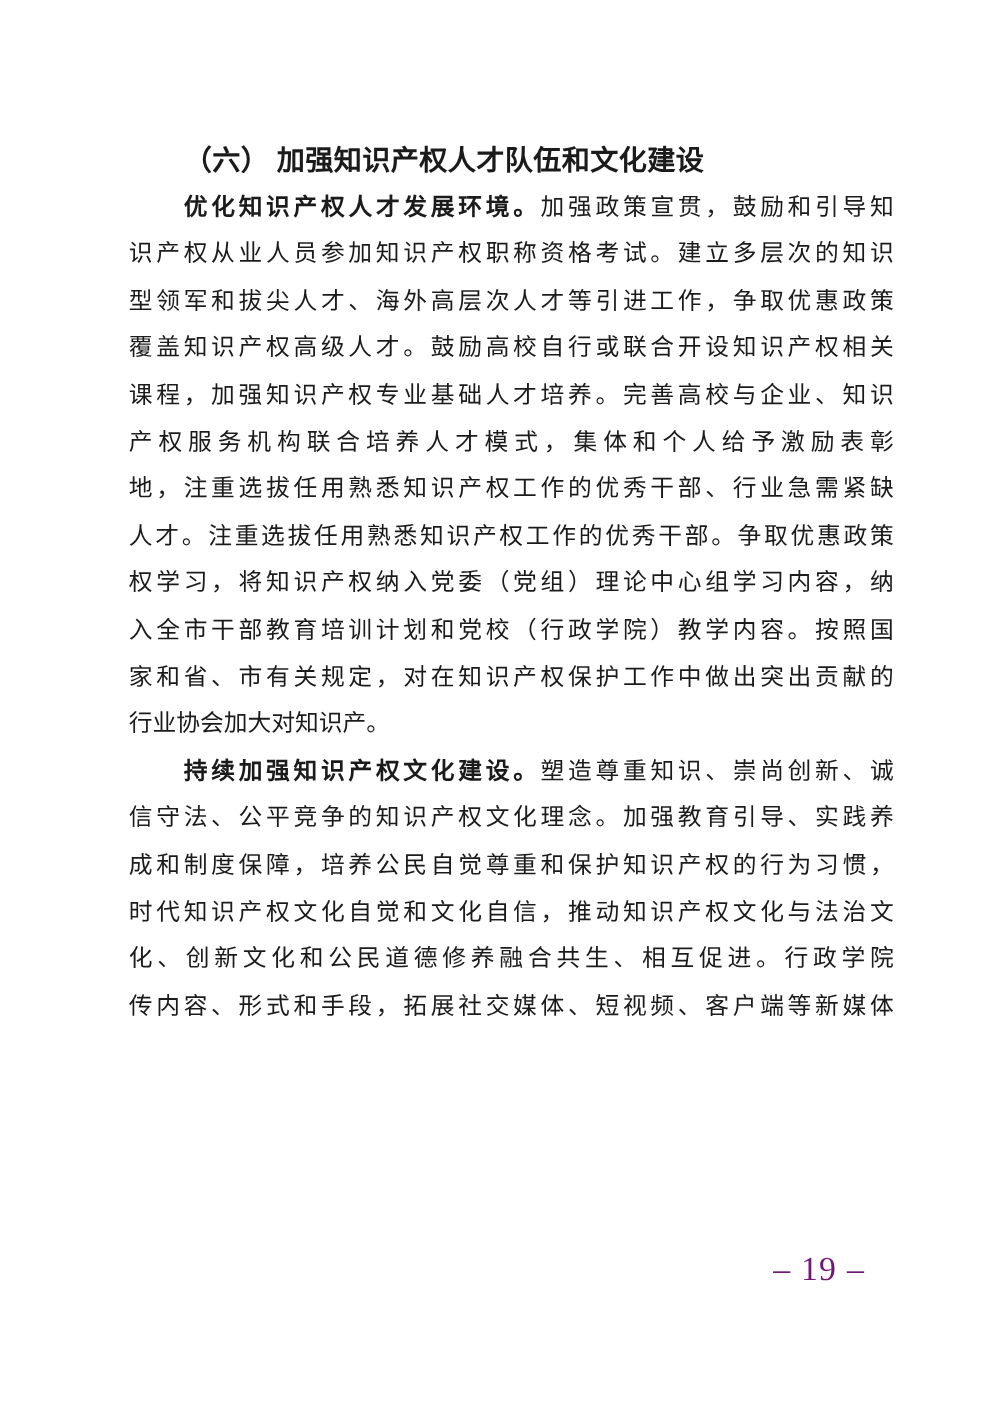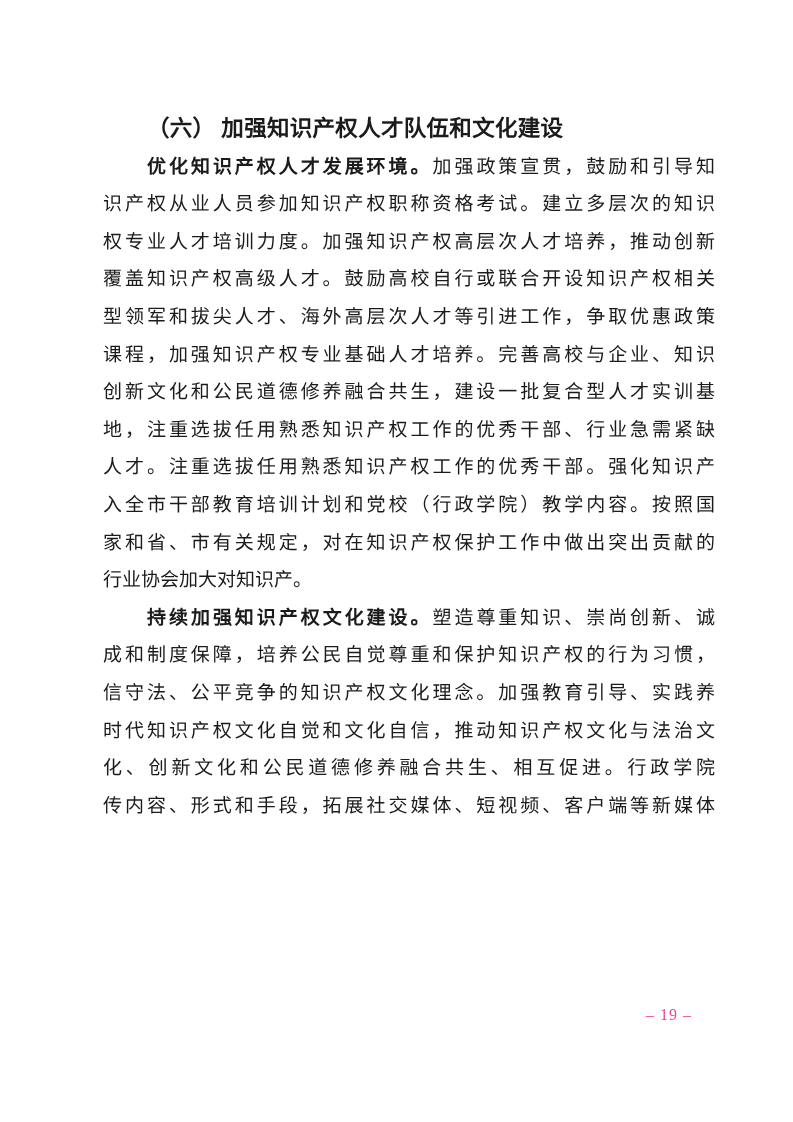--- a/index.html
+++ b/index.html
@@ -42,52 +42,52 @@
     font-size: 22.5px;
     letter-spacing: 0.3px;
   }
   .lead {
     font-weight: bold;
   }
   .page-number {
     position: absolute;
     top: 1002px;
     right: 101px;
-    font-size: 16px;
+    font-size: 27px;
     line-height: 26px;
     letter-spacing: 1px;
-    color: #ec4899;
+    color: #701a75;
   }
 </style>
 </head>
 <body>
 
 <div class="text-column">
 
   <div class="line heading no-stretch indent">（六） 加强知识产权人才队伍和文化建设</div>
 
   <div>
     <div class="line indent"><span class="lead">优化知识产权人才发展环境。</span><span>加强政策宣贯，鼓励和引导知</span></div>
     <div class="line">识产权从业人员参加知识产权职称资格考试。建立多层次的知识</div>
-    <div class="line">权专业人才培训力度。加强知识产权高层次人才培养，推动创新</div>
+    <div class="line">型领军和拔尖人才、海外高层次人才等引进工作，争取优惠政策</div>
     <div class="line">覆盖知识产权高级人才。鼓励高校自行或联合开设知识产权相关</div>
-    <div class="line">型领军和拔尖人才、海外高层次人才等引进工作，争取优惠政策</div>
     <div class="line">课程，加强知识产权专业基础人才培养。完善高校与企业、知识</div>
-    <div class="line">创新文化和公民道德修养融合共生，建设一批复合型人才实训基</div>
+    <div class="line">产权服务机构联合培养人才模式，集体和个人给予激励表彰</div>
     <div class="line">地，注重选拔任用熟悉知识产权工作的优秀干部、行业急需紧缺</div>
-    <div class="line">人才。注重选拔任用熟悉知识产权工作的优秀干部。强化知识产</div>
+    <div class="line">人才。注重选拔任用熟悉知识产权工作的优秀干部。争取优惠政策</div>
+    <div class="line">权学习，将知识产权纳入党委（党组）理论中心组学习内容，纳</div>
     <div class="line">入全市干部教育培训计划和党校（行政学院）教学内容。按照国</div>
     <div class="line">家和省、市有关规定，对在知识产权保护工作中做出突出贡献的</div>
     <div class="line no-stretch">行业协会加大对知识产。</div>
   </div>
 
   <div>
     <div class="line indent"><span class="lead">持续加强知识产权文化建设。</span><span>塑造尊重知识、崇尚创新、诚</span></div>
+    <div class="line">信守法、公平竞争的知识产权文化理念。加强教育引导、实践养</div>
     <div class="line">成和制度保障，培养公民自觉尊重和保护知识产权的行为习惯，</div>
-    <div class="line">信守法、公平竞争的知识产权文化理念。加强教育引导、实践养</div>
     <div class="line">时代知识产权文化自觉和文化自信，推动知识产权文化与法治文</div>
     <div class="line">化、创新文化和公民道德修养融合共生、相互促进。行政学院</div>
     <div class="line">传内容、形式和手段，拓展社交媒体、短视频、客户端等新媒体</div>
   </div>
 
 </div>
 
 <div class="page-number">– 19 –</div>
 
 </body></html>

